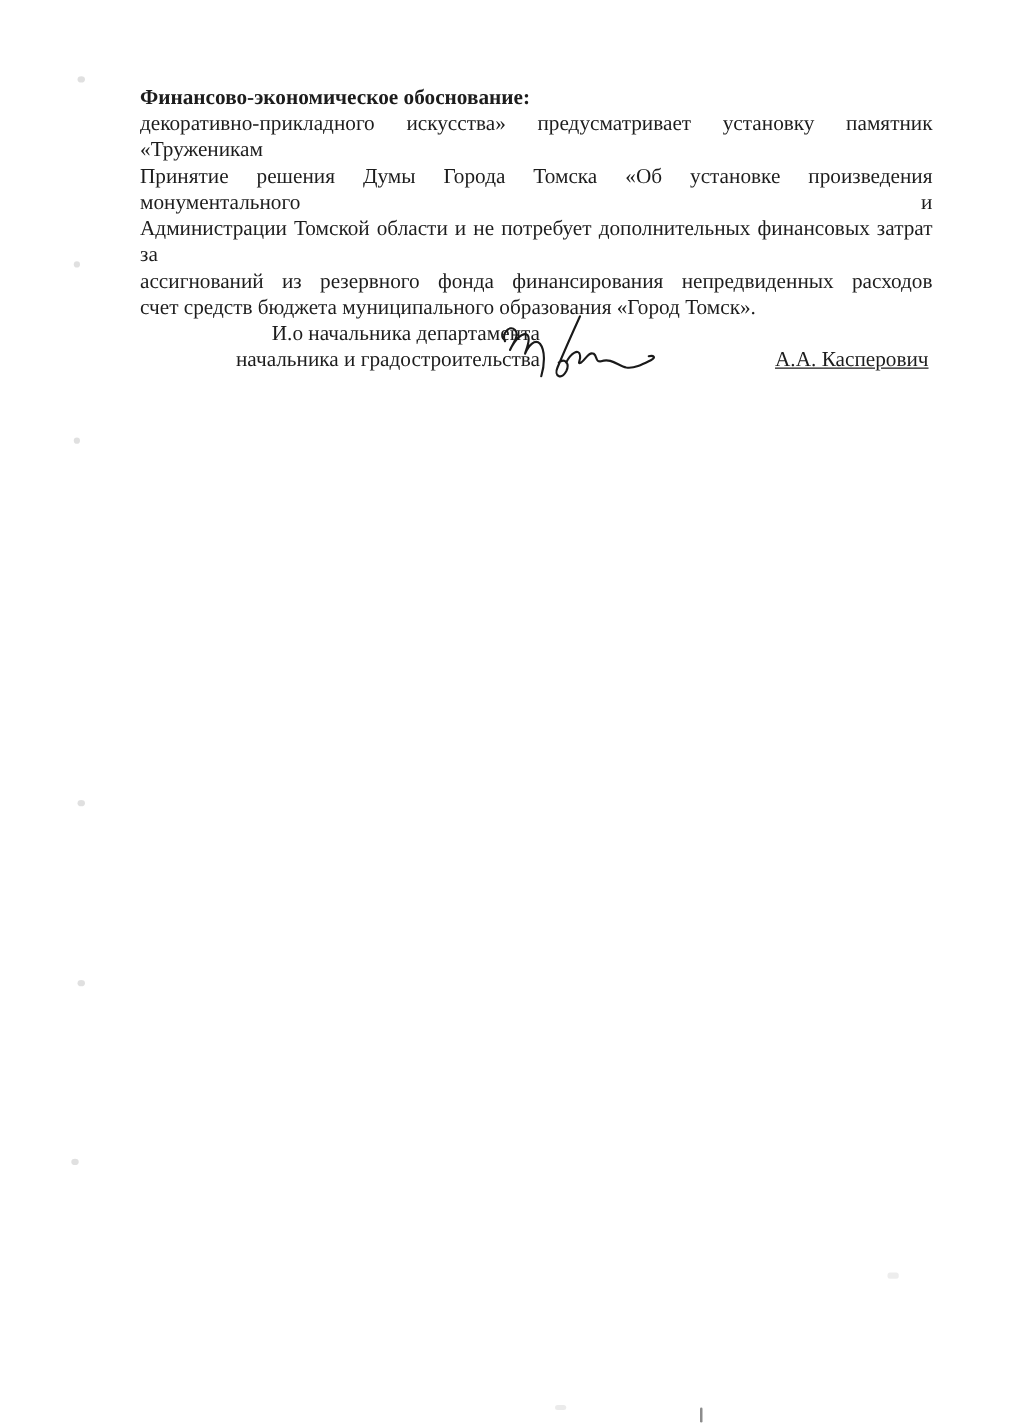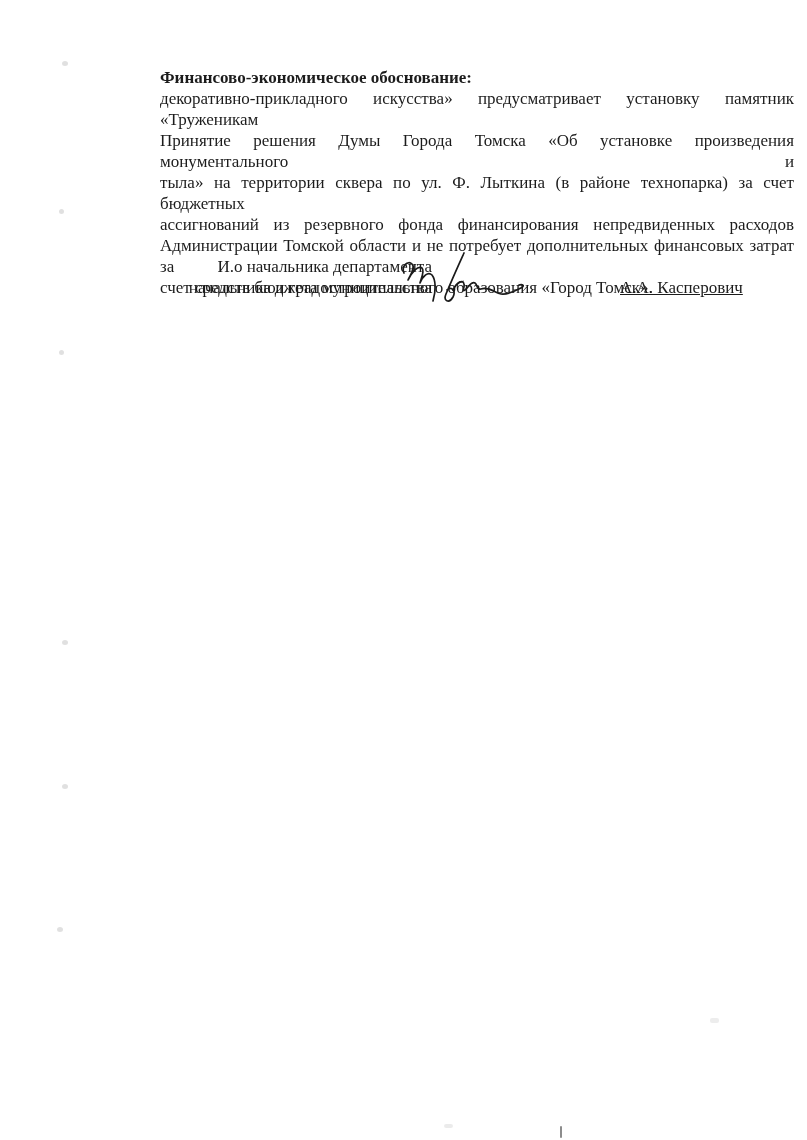--- a/index.html
+++ b/index.html
@@ -21,21 +21,20 @@
     background: #ffffff;
   }
   
   .content {
     position: absolute;
     left: 112px;
     top: 67px;
     width: 634px;
     font-size: 17px;
     line-height: 21px;
-    margin-left: 48px;
   }
   .heading {
     font-weight: bold;
     text-align: left;
   }
   .pline {
     text-align: justify;
     text-align-last: justify;
   }
   .pline.last {
@@ -94,23 +93,22 @@
 </style>
 </head>
 <body>
 
 <div class="page">
 
   <div class="content">
     <div class="heading">Финансово-экономическое обоснование:</div>
     <div class="pline">декоративно-прикладного искусства» предусматривает установку памятник «Труженикам</div>
     <div class="pline">Принятие решения Думы Города Томска «Об установке  произведения монументального и</div>
-    <div class="pline">тыла» на территории сквера по ул. Ф. Лыткина (в районе технопарка) за счет бюджетных</div>
+    <div class="pline">Администрации Томской области и не потребует дополнительных финансовых затрат за</div>
     <div class="pline">ассигнований из резервного фонда финансирования непредвиденных расходов</div>
-    <div class="pline">Администрации Томской области и не потребует дополнительных финансовых затрат за</div>
     <div class="pline last">счет средств бюджета муниципального образования «Город Томск».</div>
   </div>
 
   <div class="sig-labels">
     <div>И.о начальника департамента</div>
     <div>начальника и градостроительства</div>
   </div>
 
   <svg class="signature-svg" viewBox="0 0 138 58" xmlns="http://www.w3.org/2000/svg">
     <g fill="none" stroke="#1a1a1a" stroke-width="1.7" stroke-linecap="round" stroke-linejoin="round">

